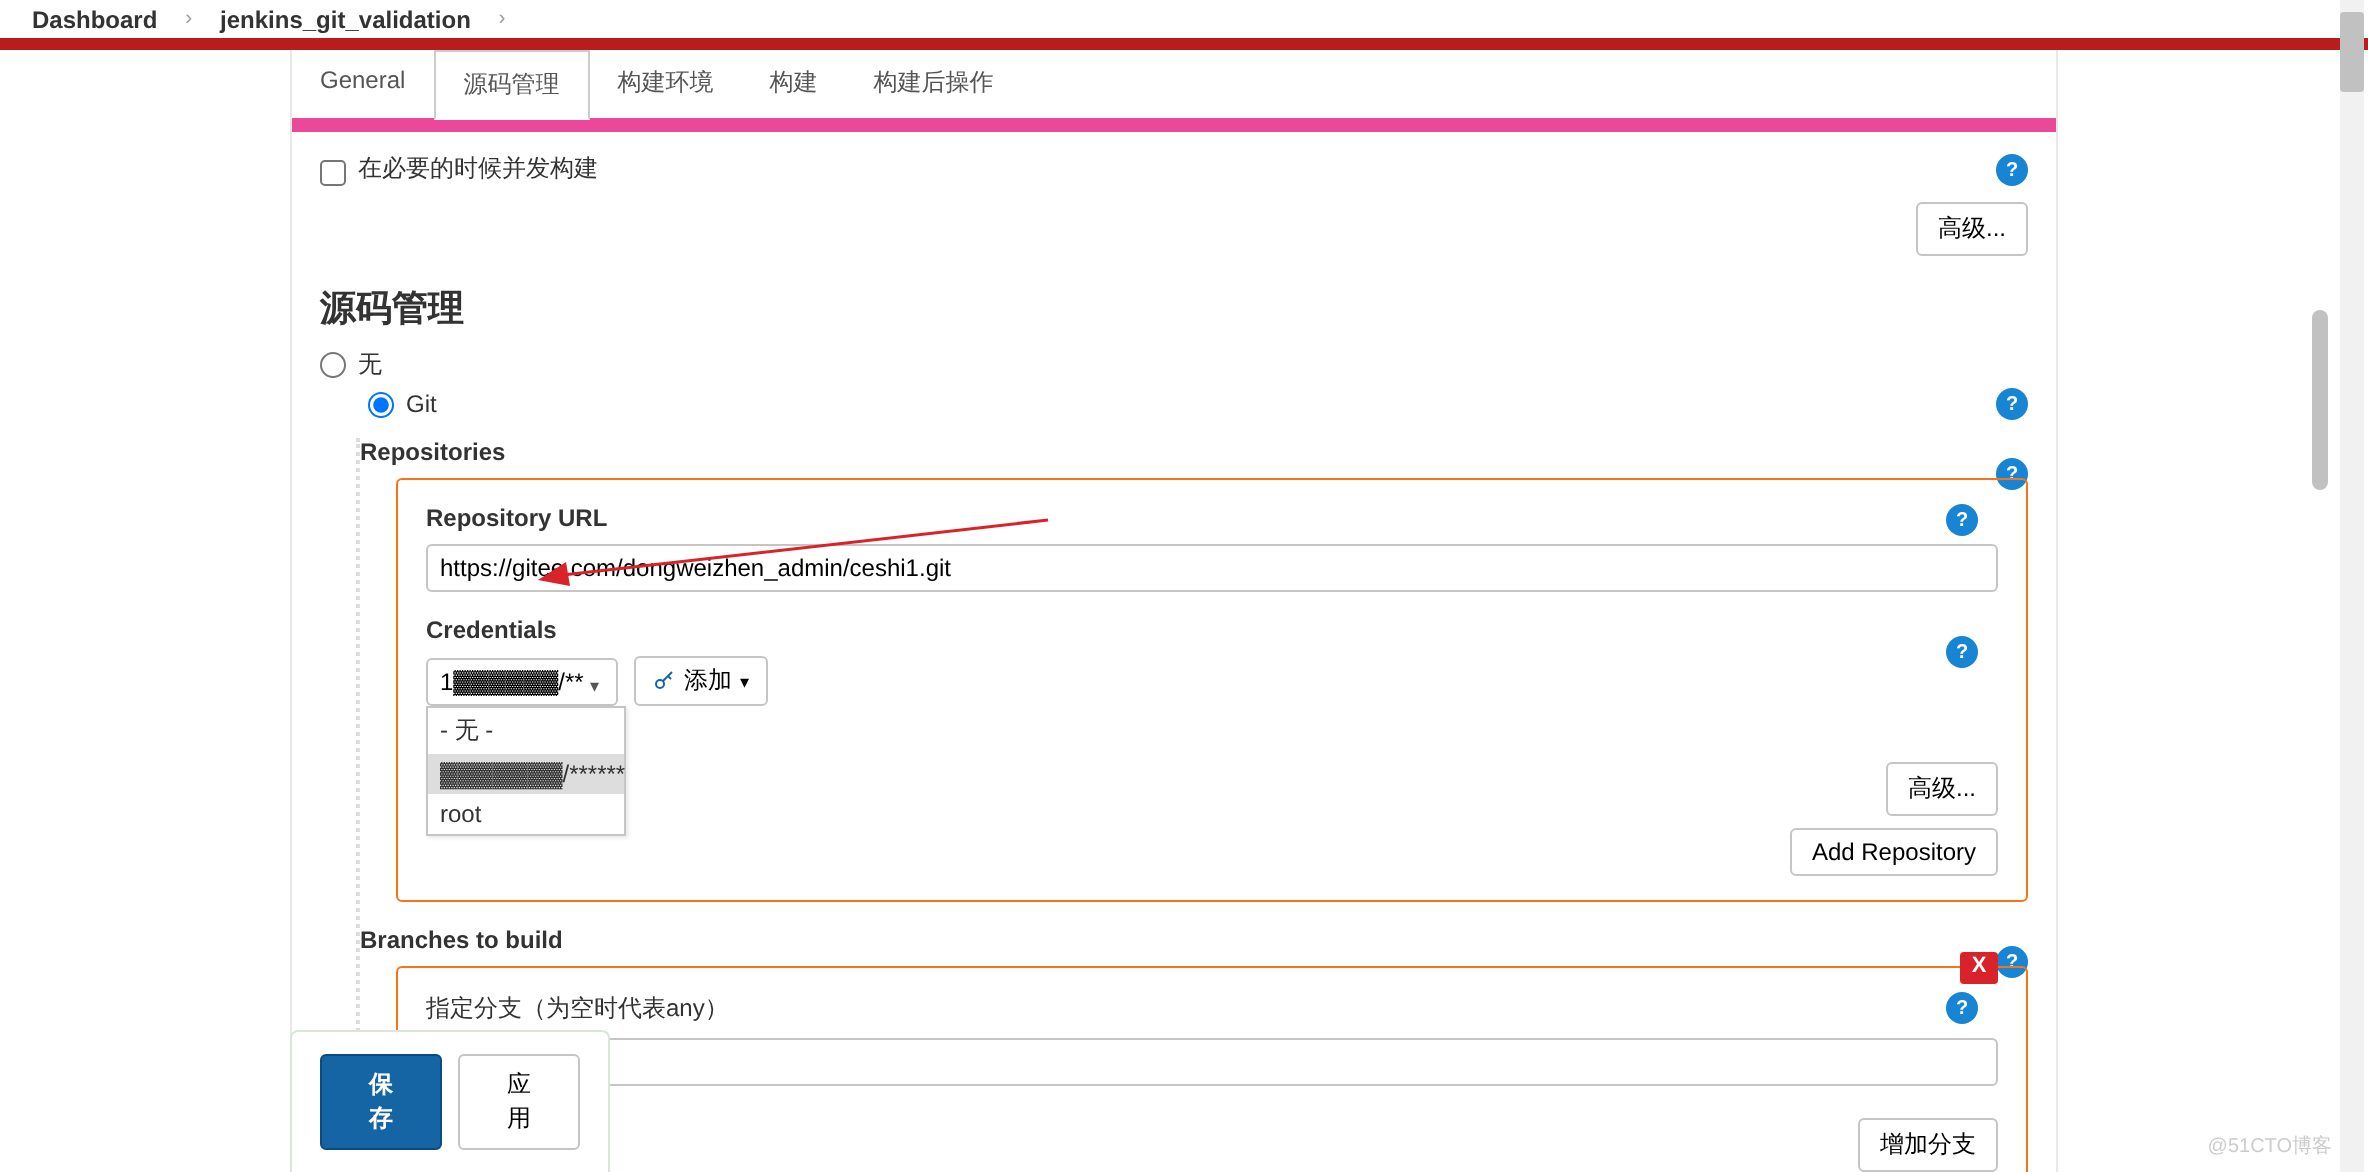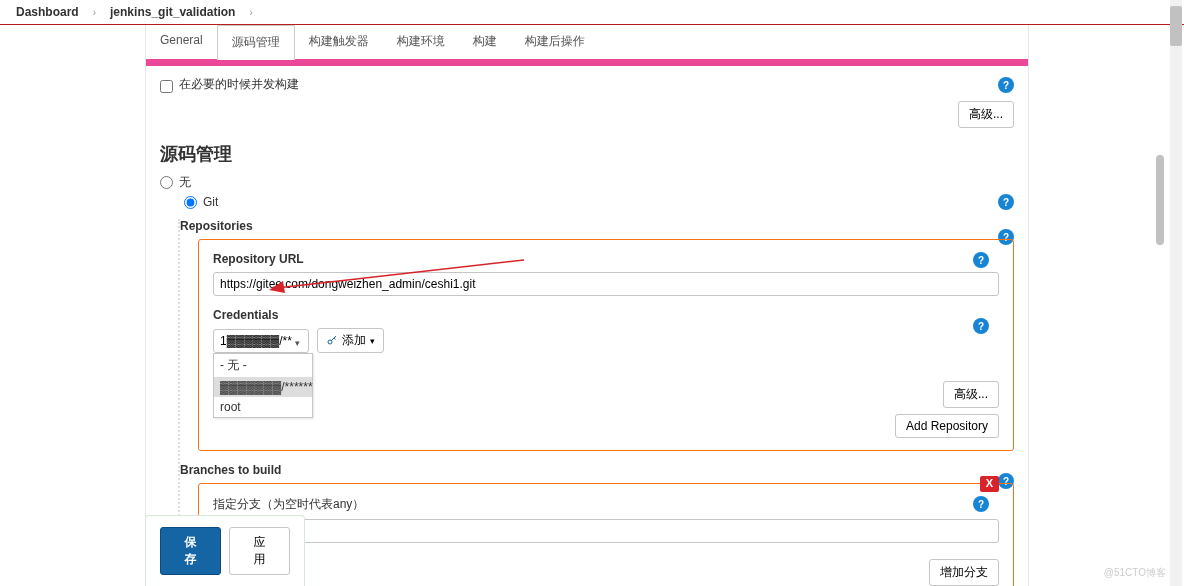--- a/index.html
+++ b/index.html
@@ -1,17 +1,17 @@
 <!DOCTYPE html>
 <html><head>
 <meta charset="utf-8">
 <style>
   * { box-sizing: border-box; margin: 0; padding: 0; }
   body { font-family: Arial, "Microsoft YaHei", sans-serif; font-size: 12px; color: #333; background: #fff; width: 1184px; height: 586px; overflow: hidden; position: relative; }
-  .breadcrumb { height: 25px; padding: 0 16px; display: flex; align-items: center; gap: 14px; border-bottom: 1px solid #b91c1c; }
+  .breadcrumb { height: 25px; padding: 0 16px; display: flex; align-items: center; gap: 14px; border-bottom: 6px solid #b91c1c; }
   .breadcrumb a { color: #333; text-decoration: none; font-weight: bold; font-size: 12px; }
   .breadcrumb .sep { color: #999; font-size: 10px; }
   .main-panel { width: 884px; margin: 0 auto 0 145px; background: #fff; border: 1px solid #e8e8e8; border-top: none; }
   .tabs { display: flex; border-bottom: 7px solid #ec4899; }
   .tab { padding: 8px 14px; font-size: 12px; color: #555; cursor: pointer; }
   .tab.active { border: 1px solid #ccc; border-bottom: 1px solid #fff; margin-bottom: -1px; background: #fff; }
   .content { padding: 8px 14px 10px 14px; }
   .row { display: flex; align-items: flex-end; gap: 6px; margin: 2px 0; position: relative; }
   .help { width: 16px; height: 16px; border-radius: 50%; background: #1885d4; color: #fff; font-size: 10px; font-weight: bold; display: inline-flex; align-items: center; justify-content: center; cursor: pointer; position: absolute; right: 0; }
   .help.inset { right: 10px; }
@@ -50,21 +50,20 @@
   <span class="sep">›</span>
   <a href="#">jenkins_git_validation</a>
   <span class="sep">›</span>
 </div>
 
 <div class="main-panel">
 
   <div class="tabs">
     <div class="tab">General</div>
     <div class="tab active">源码管理</div>
-    <div class="tab">构建触发器</div>
     <div class="tab">构建环境</div>
     <div class="tab">构建</div>
     <div class="tab">构建后操作</div>
   </div>
 
   <div class="content">
 
     <div class="row">
       <input type="checkbox" style="">
       <span>在必要的时候并发构建</span>

